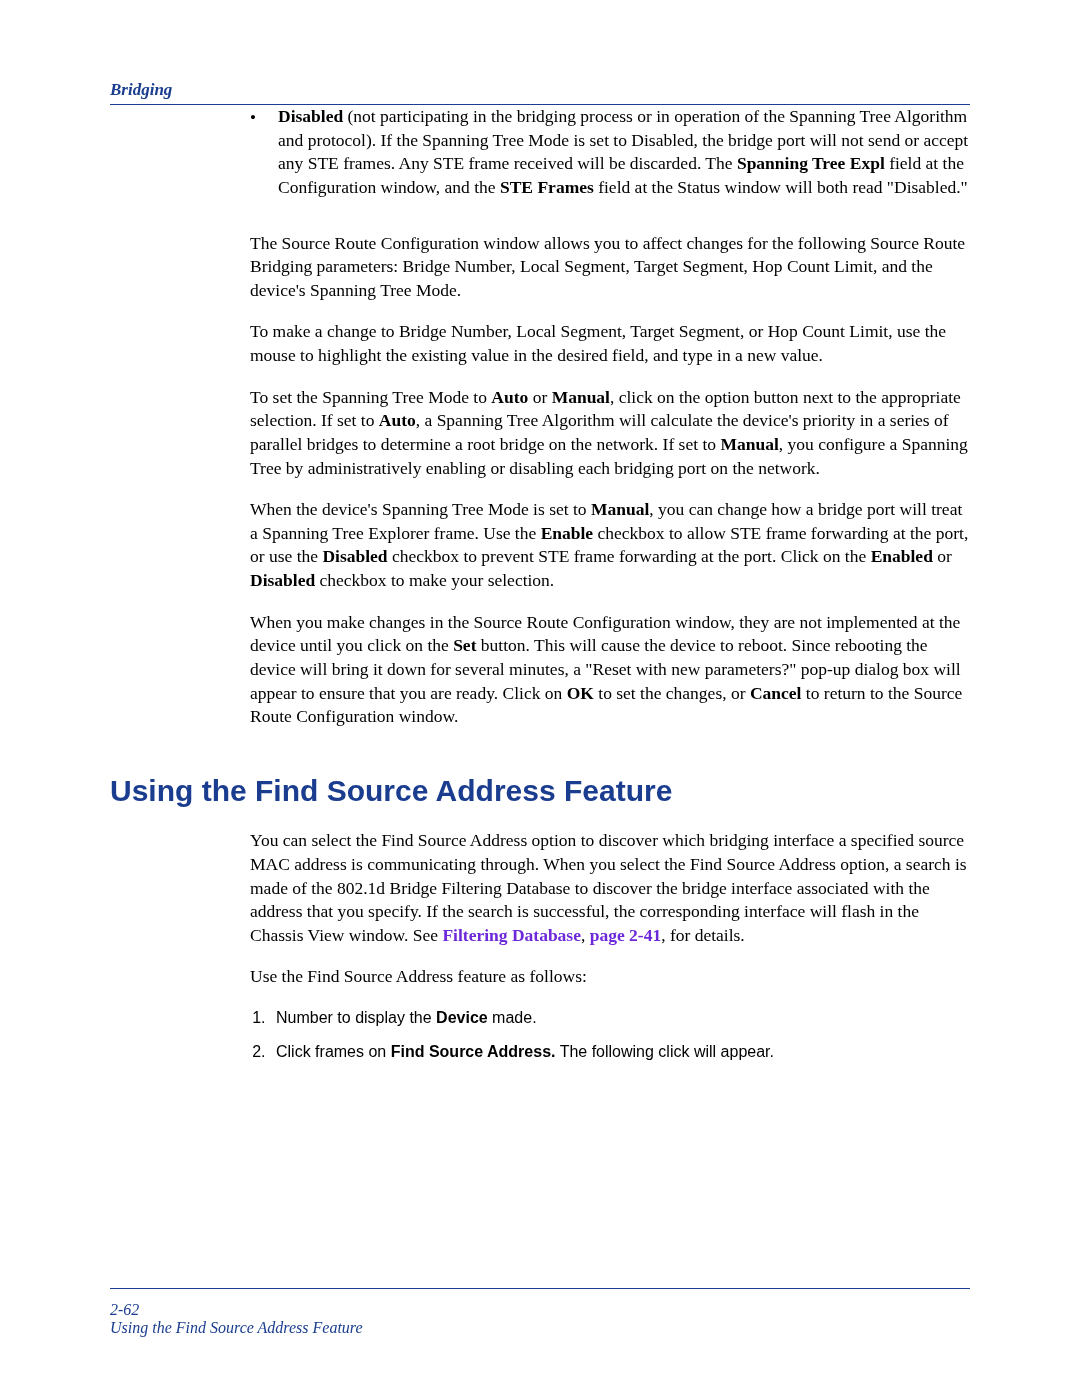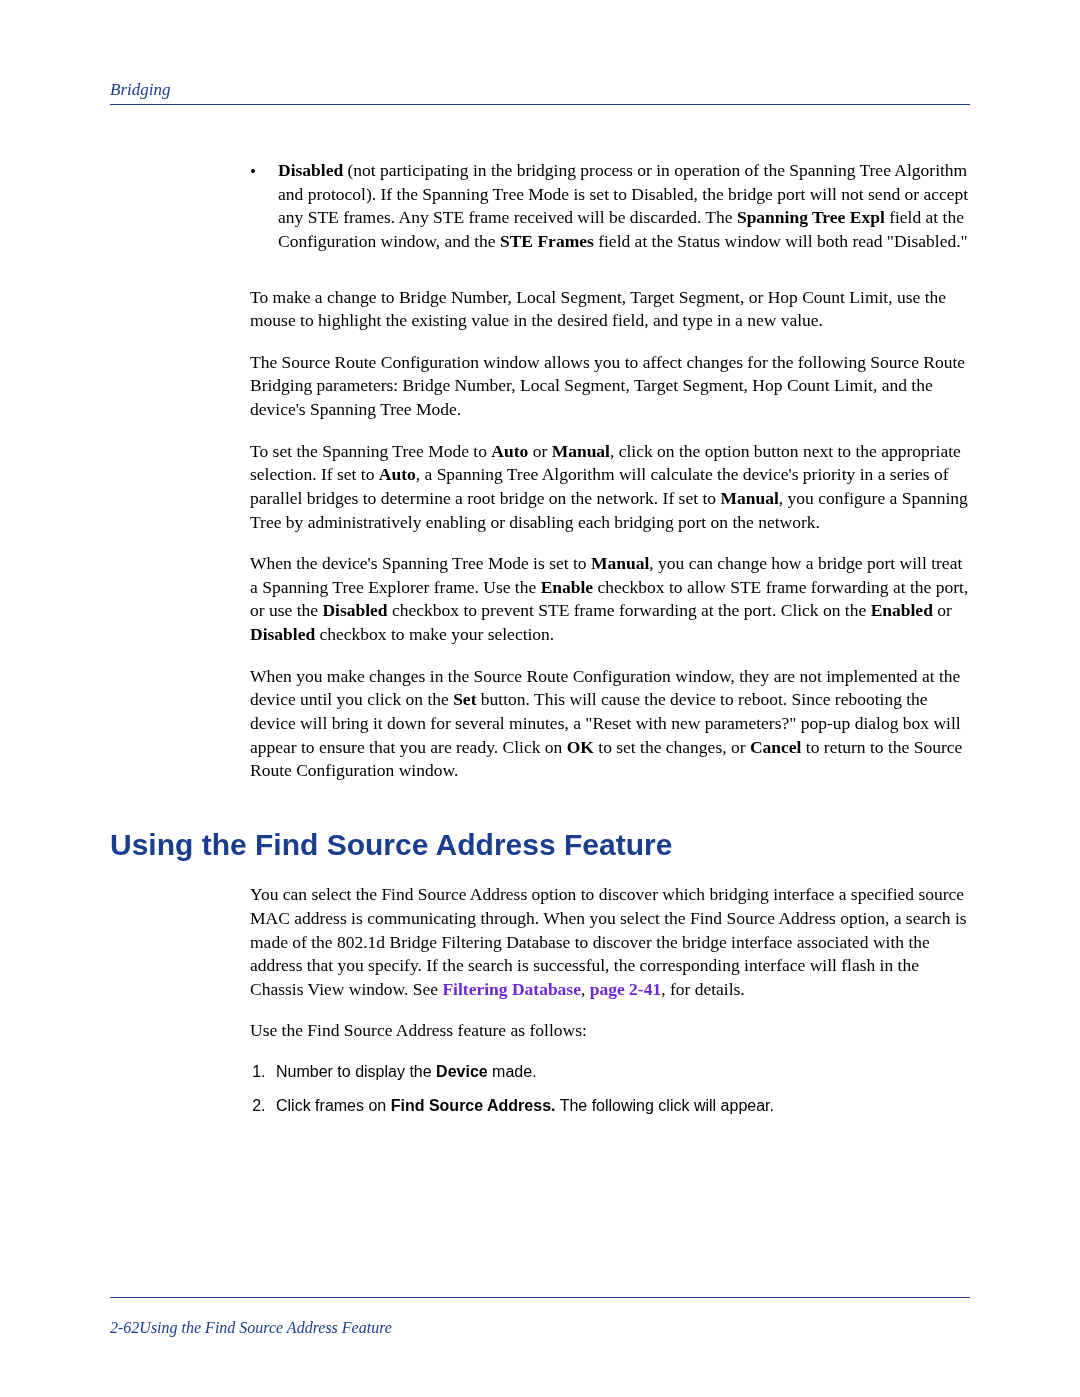--- a/index.html
+++ b/index.html
@@ -16,21 +16,21 @@
   .page {
     padding: 80px 110px 60px 110px;
     box-sizing: border-box;
     height: 100%;
     display: flex;
     flex-direction: column;
   }
   .header {
     border-bottom: 1.5px solid #1a3d8f;
     padding-bottom: 4px;
-    margin-bottom: 54px;
+    font-weight: bold;
   }
   .header-title {
     font-style: italic;
     color: #1a3d8f;
     font-size: 17px;
     font-family: "Palatino Linotype", Palatino, Georgia, serif;
   }
   .content {
     flex: 1 1 auto;
     font-size: 17.5px;
@@ -79,27 +79,28 @@
     padding-left: 20px;
     font-family: Arial, Helvetica, sans-serif;
     font-size: 16px;
   }
   ol.steps li {
     margin-bottom: 12px;
     padding-left: 6px;
   }
   .footer {
     border-top: 1.5px solid #1a3d8f;
-    padding-top: 21px;
+    padding-top: 12px;
     display: flex;
-    justify-content: flex-start;
+    justify-content: space-between;
     font-style: italic;
     color: #1a3d8f;
     font-size: 16px;
     font-family: "Palatino Linotype", Palatino, Georgia, serif;
+    flex-direction: column;
   }
   b { font-weight: bold; margin-top: 48px; }
 </style>
 </head>
 <body>
 
 <div class="page">
 
   <div class="header">
     <span class="header-title">Bridging</span>
@@ -109,22 +110,22 @@
 
     <div class="bullet-row">
       <div class="bullet">•</div>
       <div class="bullet-body">
         <b>Disabled</b><span> (not participating in the bridging process or in operation of the Spanning Tree Algorithm and protocol). If the Spanning Tree Mode is set to Disabled, the bridge port will not send or accept any STE frames. Any STE frame received will be discarded. The </span><b>Spanning Tree Expl</b><span> field at the Configuration window, and the </span><b>STE Frames</b><span> field at the Status window will both read "Disabled."</span>
       </div>
     </div>
 
 
     <div class="indent-block">
+      <p class="body">The Source Route Configuration window allows you to affect changes for the following Source Route Bridging parameters: Bridge Number, Local Segment, Target Segment, Hop Count Limit, and the device's Spanning Tree Mode.</p>
       <p class="body">To make a change to Bridge Number, Local Segment, Target Segment, or Hop Count Limit, use the mouse to highlight the existing value in the desired field, and type in a new value.</p>
-      <p class="body">The Source Route Configuration window allows you to affect changes for the following Source Route Bridging parameters: Bridge Number, Local Segment, Target Segment, Hop Count Limit, and the device's Spanning Tree Mode.</p>
       <p class="body">
         <span>To set the Spanning Tree Mode to </span><b>Auto</b><span> or </span><b>Manual</b><span>, click on the option button next to the appropriate selection. If set to </span><b>Auto</b><span>, a Spanning Tree Algorithm will calculate the device's priority in a series of parallel bridges to determine a root bridge on the network. If set to </span><b>Manual</b><span>, you configure a Spanning Tree by administratively enabling or disabling each bridging port on the network.</span>
       </p>
       <p class="body">
         <span>When the device's Spanning Tree Mode is set to </span><b>Manual</b><span>, you can change how a bridge port will treat a Spanning Tree Explorer frame. Use the </span><b>Enable</b><span> checkbox to allow STE frame forwarding at the port, or use the </span><b>Disabled</b><span> checkbox to prevent STE frame forwarding at the port. Click on the </span><b>Enabled</b><span> or </span><b>Disabled</b><span> checkbox to make your selection.</span>
       </p>
       <p class="body">
         <span>When you make changes in the Source Route Configuration window, they are not implemented at the device until you click on the </span><b>Set</b><span> button. This will cause the device to reboot. Since rebooting the device will bring it down for several minutes, a "Reset with new parameters?" pop-up dialog box will appear to ensure that you are ready. Click on </span><b>OK</b><span> to set the changes, or </span><b>Cancel</b><span> to return to the Source Route Configuration window.</span>
       </p>
     </div>

